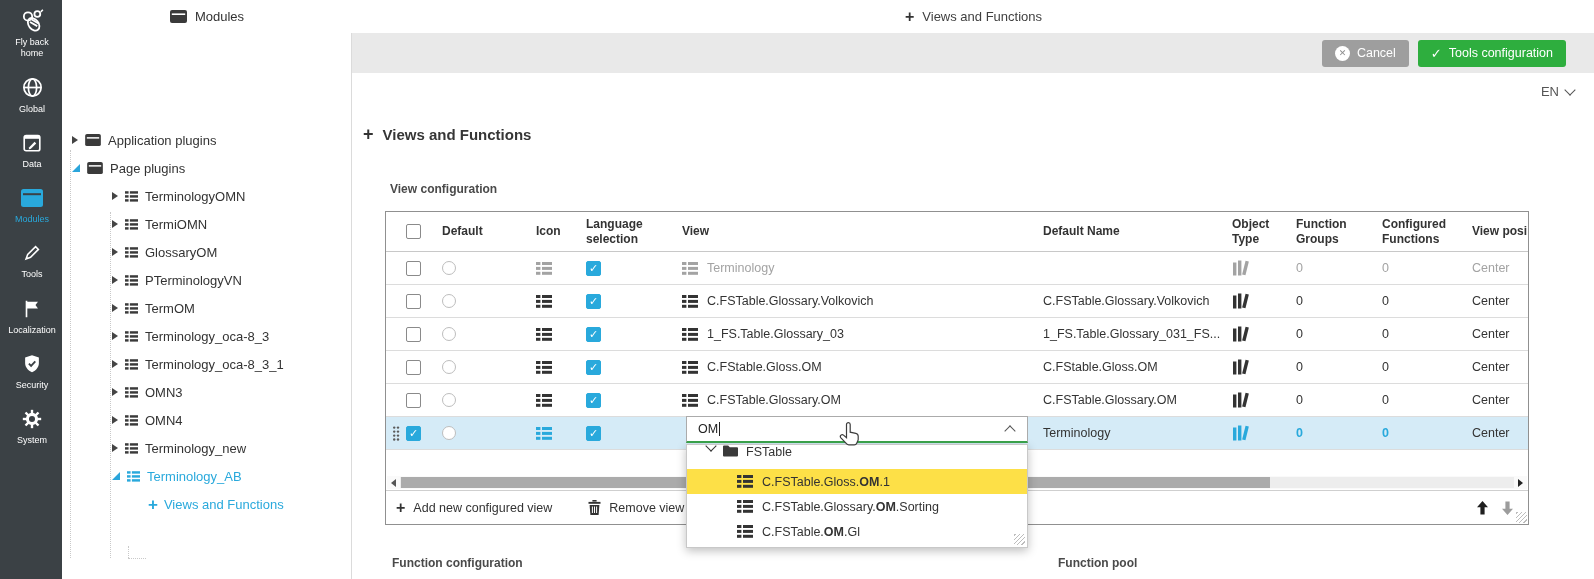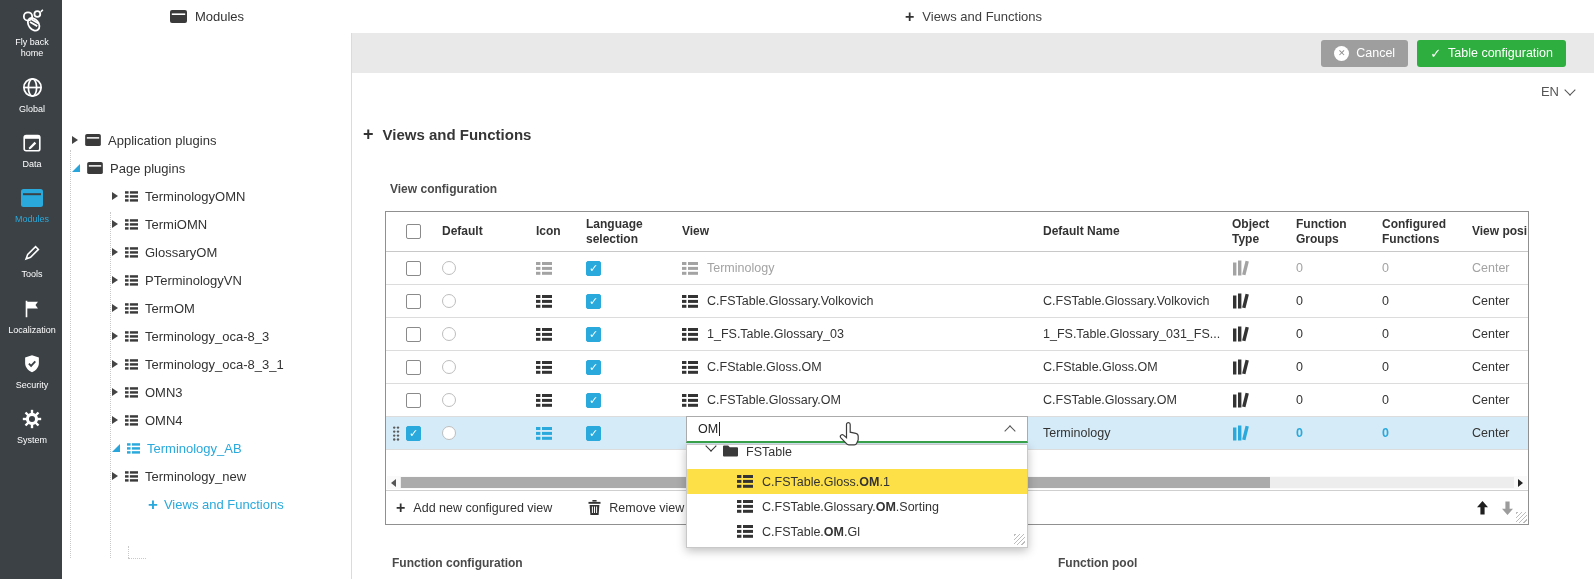--- a/index.html
+++ b/index.html
@@ -223,21 +223,21 @@
     <span>Views and Functions</span>
   </div>
 
   <div class="graybar">
     <div class="btn btn-cancel">
       <span class="ic-circle-x">✕</span>
       <span>Cancel</span>
     </div>
     <div class="btn btn-save">
       <span class="ic-check">✓</span>
-      <span>Table configuration</span>
+      <span>Tools configuration</span>
     </div>
   </div>
 
   <div class="lang-select">
     <span>EN</span>
     <span class="chev down"></span>
   </div>
 
   <div class="tree-panel"></div>
   <div class="guide" style="left:70px;top:150px;height:408px;"></div>
@@ -403,51 +403,51 @@
               <rect x="6" y="0" width="10" height="3"></rect>
               <rect y="4.9" width="4.4" height="3"></rect>
               <rect x="6" y="4.9" width="10" height="3"></rect>
               <rect y="9.8" width="4.4" height="3"></rect>
               <rect x="6" y="9.8" width="10" height="3"></rect>
             </g>
           </svg>
         </span>
       <span>OMN4</span>
     </div>
+    <div class="titem d2">
+      <span class="tri-c"></span>
+      <span class="ticon">
+          <svg width="13" height="11" viewBox="0 0 16 13">
+            <g fill="currentColor">
+              <rect y="0" width="4.4" height="3"></rect>
+              <rect x="6" y="0" width="10" height="3"></rect>
+              <rect y="4.9" width="4.4" height="3"></rect>
+              <rect x="6" y="4.9" width="10" height="3"></rect>
+              <rect y="9.8" width="4.4" height="3"></rect>
+              <rect x="6" y="9.8" width="10" height="3"></rect>
+            </g>
+          </svg>
+        </span>
+      <span>Terminology_new</span>
+    </div>
     <div class="titem d2 hl">
       <span class="tri-e"></span>
       <span class="ticon">
           <svg width="13" height="11" viewBox="0 0 16 13">
             <g fill="currentColor">
               <rect y="0" width="4.4" height="3"></rect>
               <rect x="6" y="0" width="10" height="3"></rect>
               <rect y="4.9" width="4.4" height="3"></rect>
               <rect x="6" y="4.9" width="10" height="3"></rect>
               <rect y="9.8" width="4.4" height="3"></rect>
               <rect x="6" y="9.8" width="10" height="3"></rect>
             </g>
           </svg>
         </span>
       <span>Terminology_AB</span>
-    </div>
-    <div class="titem d2">
-      <span class="tri-c"></span>
-      <span class="ticon">
-          <svg width="13" height="11" viewBox="0 0 16 13">
-            <g fill="currentColor">
-              <rect y="0" width="4.4" height="3"></rect>
-              <rect x="6" y="0" width="10" height="3"></rect>
-              <rect y="4.9" width="4.4" height="3"></rect>
-              <rect x="6" y="4.9" width="10" height="3"></rect>
-              <rect y="9.8" width="4.4" height="3"></rect>
-              <rect x="6" y="9.8" width="10" height="3"></rect>
-            </g>
-          </svg>
-        </span>
-      <span>Terminology_new</span>
     </div>
     <div class="titem d3 hl">
       <span class="plus-blue">+</span>
       <span>Views and Functions</span>
     </div>
   </div>
 
   <div class="section-title">
     <span class="plus-glyph">+</span>
     <span>Views and Functions</span>

